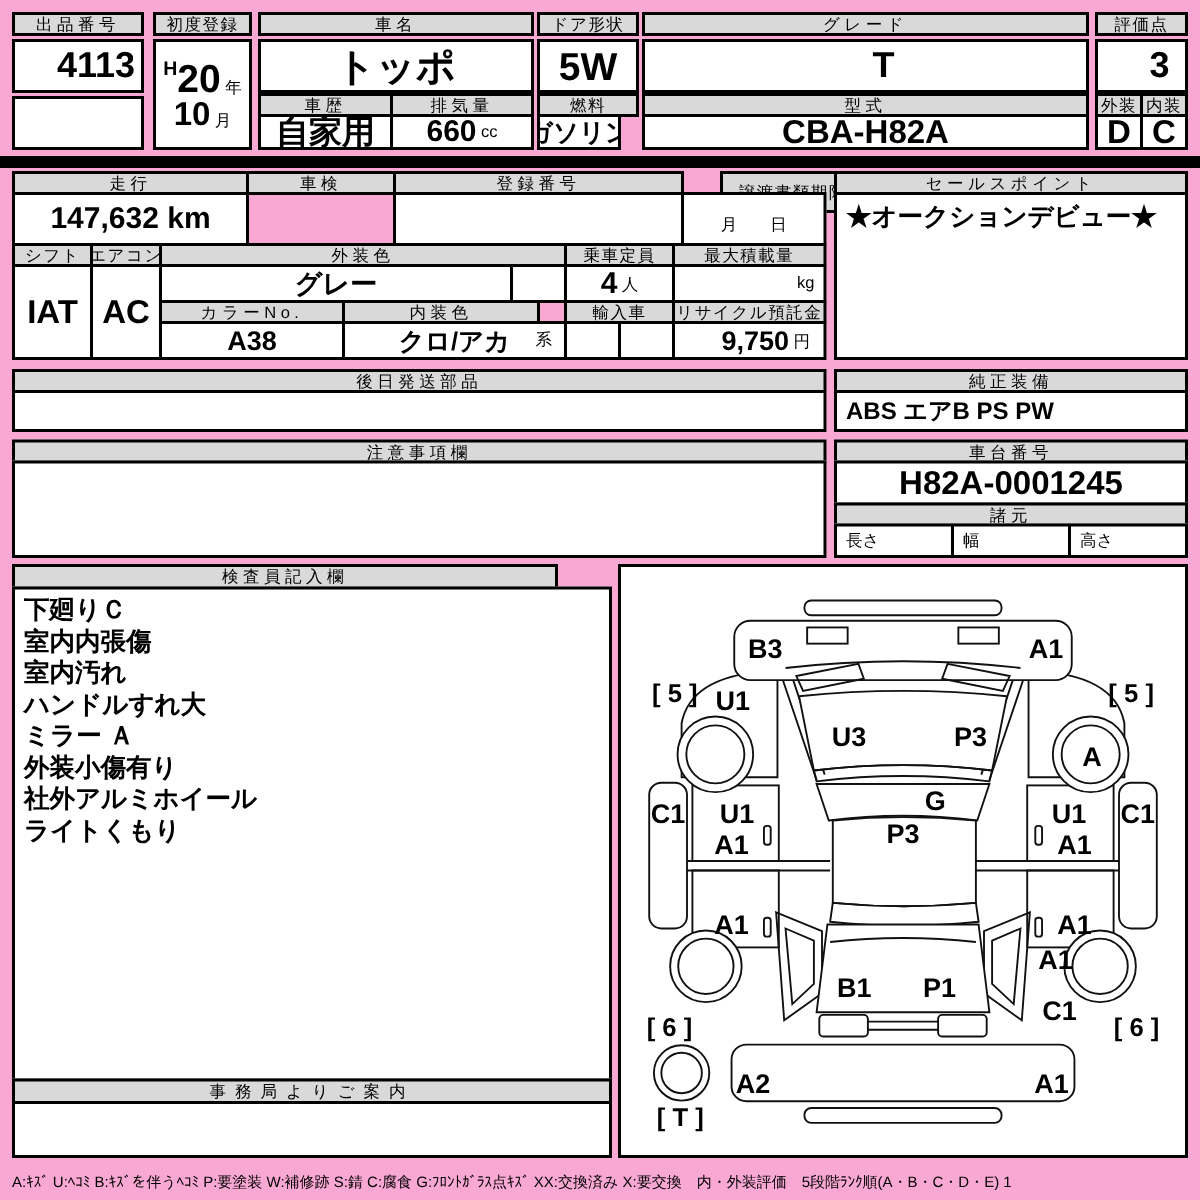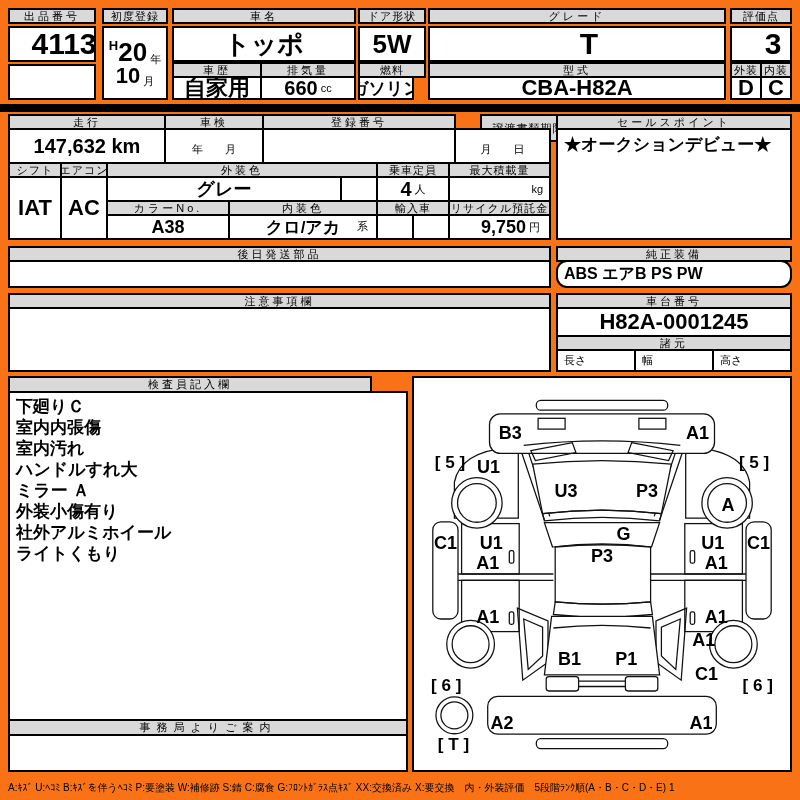--- a/index.html
+++ b/index.html
@@ -1,28 +1,28 @@
 <!DOCTYPE html>
 <html><head>
 <meta charset="utf-8">
 <style>
   html,body{margin:0;padding:0;background:#fff;}
-  #sheet{position:relative;width:800px;height:800px;background:#f97316;
+  #sheet{position:relative;width:800px;height:800px;background:#f9a8d4;
          font-family:"Liberation Sans",sans-serif;color:#000;}
   .cell{position:absolute;box-sizing:border-box;border:2px solid #000;background:#fff;
         display:flex;align-items:center;justify-content:center;overflow:hidden;white-space:nowrap;}
   .hdr{background:#d9d9d9;font-size:11px;letter-spacing:3px;font-weight:400;}
   .hdr.tight{letter-spacing:1px;}
-  .v30{font-size:30px;font-weight:bold;padding-left:24px;}
+  .v30{font-size:24px;font-weight:bold;padding-left:24px;}
   .v26{font-size:26px;font-weight:bold;}
   .v22{font-size:22px;font-weight:bold;}
   .v20{font-size:20px;font-weight:bold;}
   .v18{font-size:18px;font-weight:bold;}
   .v17{font-size:17px;font-weight:bold;}
-  .v16{font-size:16px;font-weight:bold;border-radius:11px;}
+  .v16{font-size:16px;font-weight:bold;}
   .sm{font-size:11px;font-weight:400;}
   .col{flex-direction:column;}
   .left{justify-content:flex-start;}
   .right{justify-content:flex-end;}
   .bottom{align-items:flex-end;}
   .pad{padding:3px 6px;}
   .band{position:absolute;left:0;top:104px;width:800px;height:8px;background:#000;}
   .regline{display:flex;align-items:flex-end;line-height:1;}
   .era{font-size:13px;font-weight:bold;align-self:flex-start;}
   .yrnum{font-size:26px;font-weight:bold;}
@@ -88,42 +88,41 @@
   <div class="cell v22" style="left:730px;top:76px;width:32px;height:24px">D</div>
   <div class="cell v22" style="left:760px;top:76px;width:32px;height:24px">C</div>
 
   <div class="band"></div>
 
   <div class="cell hdr" style="left:8px;top:114px;width:158px;height:16px">走行</div>
   <div class="cell hdr" style="left:164px;top:114px;width:100px;height:16px">車検</div>
   <div class="cell hdr" style="left:262px;top:114px;width:194px;height:16px">登録番号</div>
   <div class="cell hdr tight" style="left:480px;top:114px;width:97px;height:28px">譲渡書類期限</div>
   <div class="cell v20" style="left:8px;top:128px;width:158px;height:36px">147,632 km</div>
-  <div class="cell sm bottom" style="left:164px;top:128px;width:100px;height:36px;padding-bottom:5px">年　　月</div>
   <div class="cell" style="left:262px;top:128px;width:194px;height:36px"></div>
   <div class="cell sm bottom" style="left:454px;top:128px;width:97px;height:36px;padding-bottom:5px">月　　日</div>
 
   <div class="cell hdr tight" style="left:8px;top:162px;width:54px;height:16px">シフト</div>
   <div class="cell hdr tight" style="left:60px;top:162px;width:48px;height:16px">エアコン</div>
   <div class="cell hdr" style="left:106px;top:162px;width:272px;height:16px">外装色</div>
   <div class="cell hdr tight" style="left:376px;top:162px;width:74px;height:16px">乗車定員</div>
   <div class="cell hdr tight" style="left:448px;top:162px;width:103px;height:16px">最大積載量</div>
 
   <div class="cell v22" style="left:8px;top:176px;width:54px;height:64px">IAT</div>
   <div class="cell v22" style="left:60px;top:176px;width:48px;height:64px">AC</div>
   <div class="cell v18" style="left:106px;top:176px;width:236px;height:26px">グレー</div>
   <div class="cell" style="left:340px;top:176px;width:38px;height:26px"></div>
   <div class="cell" style="left:376px;top:176px;width:74px;height:26px">
     <span class="v20">4</span>
     <span class="unit">人</span>
   </div>
   <div class="cell sm right" style="left:448px;top:176px;width:103px;height:26px;padding-right:6px">kg</div>
 
   <div class="cell hdr" style="left:106px;top:200px;width:124px;height:16px">カラーNo.</div>
-  <div class="cell hdr" style="left:228px;top:200px;width:150px;height:16px">内装色</div>
+  <div class="cell hdr" style="left:228px;top:200px;width:132px;height:16px">内装色</div>
   <div class="cell hdr tight" style="left:376px;top:200px;width:74px;height:16px">輸入車</div>
   <div class="cell hdr tight" style="left:448px;top:200px;width:103px;height:16px">リサイクル預託金</div>
 
   <div class="cell v18" style="left:106px;top:214px;width:124px;height:26px">A38</div>
   <div class="cell" style="left:228px;top:214px;width:150px;height:26px">
     <span class="v17">クロ/アカ</span>
     <span class="suffix-right">系</span>
   </div>
   <div class="cell" style="left:376px;top:214px;width:38px;height:26px"></div>
   <div class="cell" style="left:412px;top:214px;width:38px;height:26px"></div>

